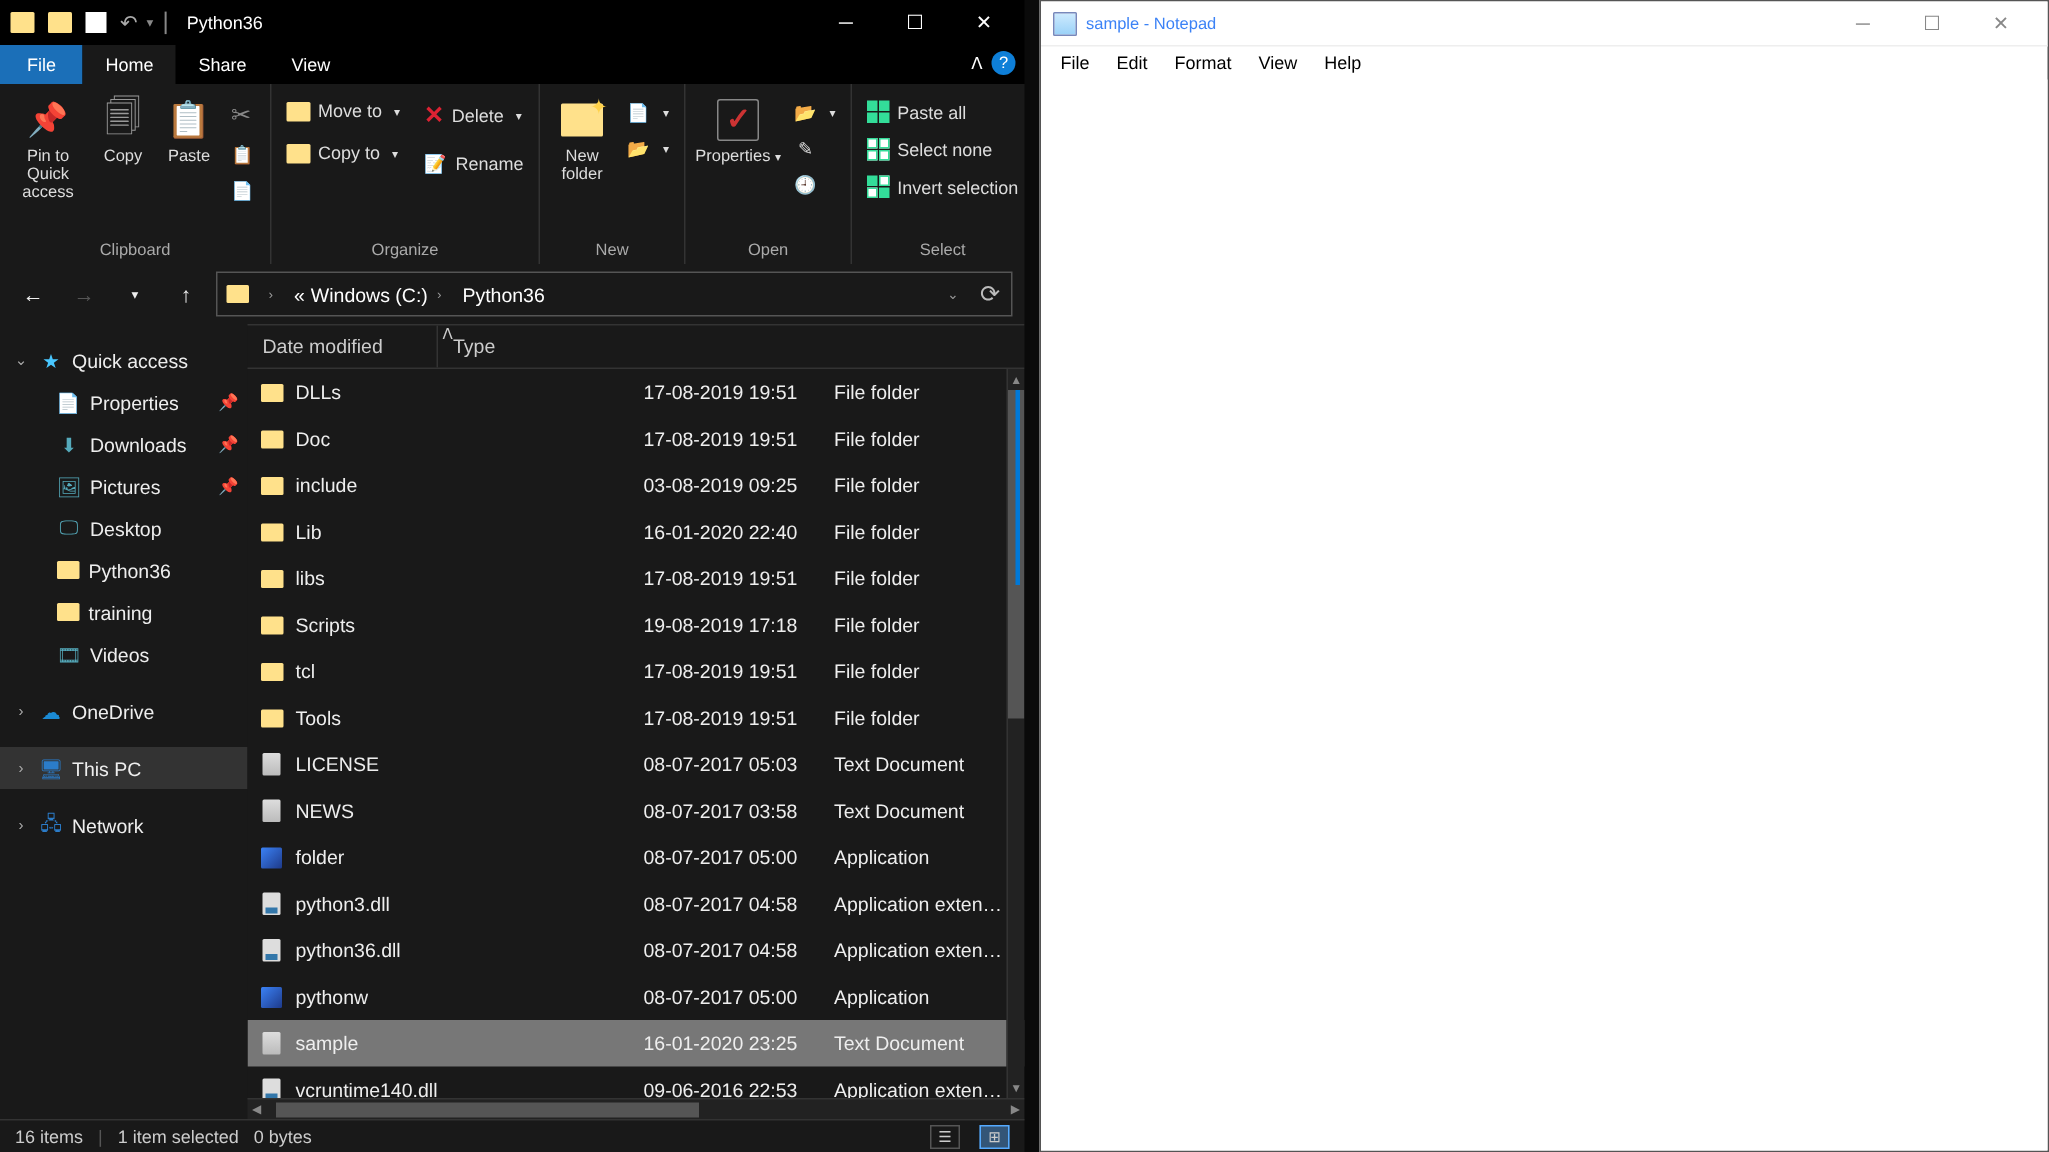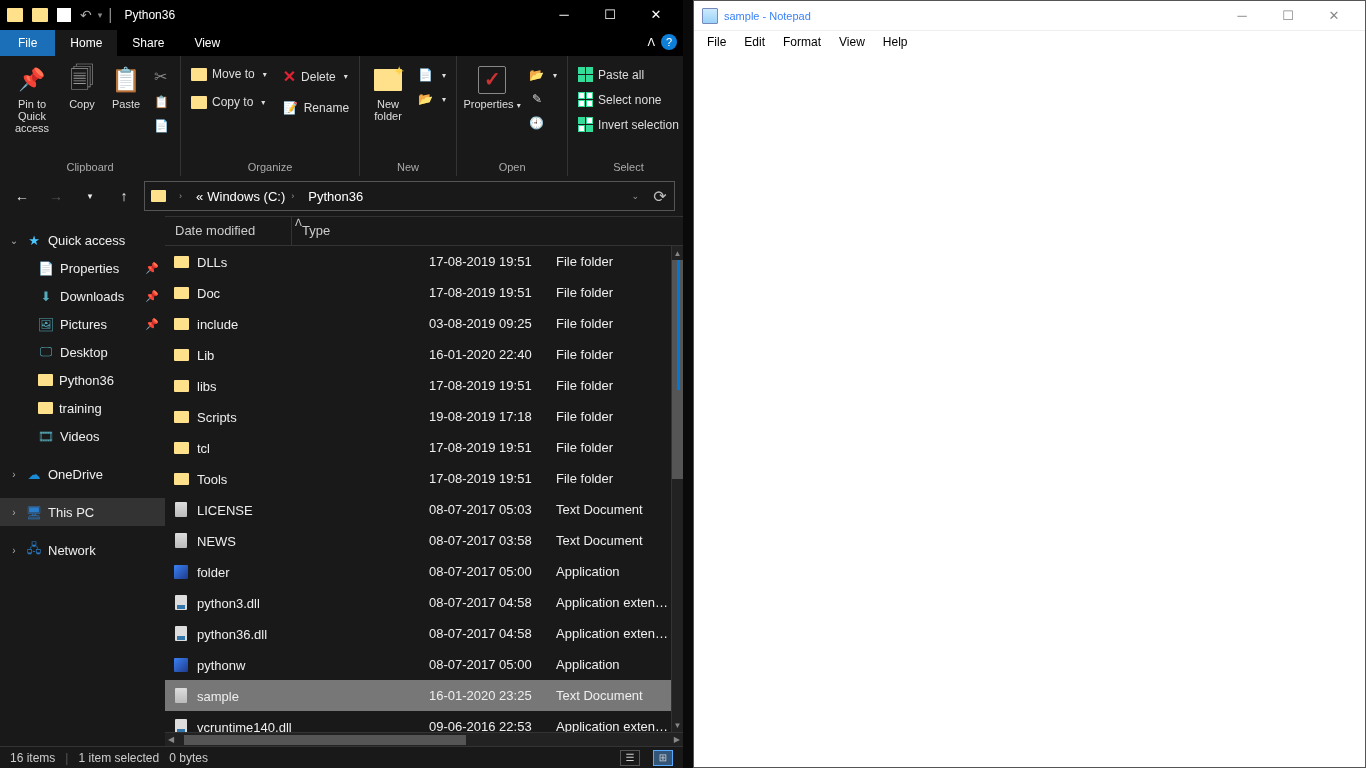--- a/index.html
+++ b/index.html
@@ -72,21 +72,21 @@
 .star-ico { color:#49c7ff; }
 .folder-sm { width:15px; height:12px; background:#ffe18b; border-radius:1px; display:inline-block; }
 
 .content { flex:1; display:flex; flex-direction:column; position:relative; }
 .col-headers { height:30px; border-top:1px solid #333; border-bottom:1px solid #333; display:flex; color:#ccc; font-size:13px; position:relative; }
 .col-headers .col { padding:6px 10px; border-right:1px solid #333; }
 .col-headers .sort-ind { position:absolute; left:130px; top:0; color:#ccc; font-size:10px; }
 .file-list { flex:1; overflow-y:hidden; position:relative; }
 .row { height:31px; display:flex; align-items:center; font-size:13px; color:#eee; padding-left:8px; }
 .row.selected { background:#777; }
-.row .c-name { width:256px; display:flex; align-items:flex-end; gap:8px; }
+.row .c-name { width:256px; display:flex; align-items:center; gap:8px; }
 .row .c-date { width:127px; }
 .row .c-type { flex:1; white-space:nowrap; overflow:hidden; text-overflow:clip; }
 .row .type-ico { width:16px; height:16px; display:inline-flex; align-items:center; justify-content:center; }
 .doc-ico { background:linear-gradient(#ddd,#bbb); width:12px; height:15px; border-radius:1px; }
 .app-ico { width:14px; height:14px; display:inline-block; border-radius:1px; background:linear-gradient(135deg,#3b82f6,#1e3a8a); }
 .dll-ico { background:#ddd; width:12px; height:15px; border-radius:1px; position:relative; }
 .dll-ico::after { content:""; position:absolute; bottom:1px; left:2px; width:8px; height:4px; background:#37a; }
 
 .scrollbar-v { position:absolute; right:0; top:0; width:12px; height:100%; background:#222; border-left:1px solid #333; }
 .scrollbar-v .thumb { position:absolute; top:14px; width:100%; height:45%; background:#555; }

